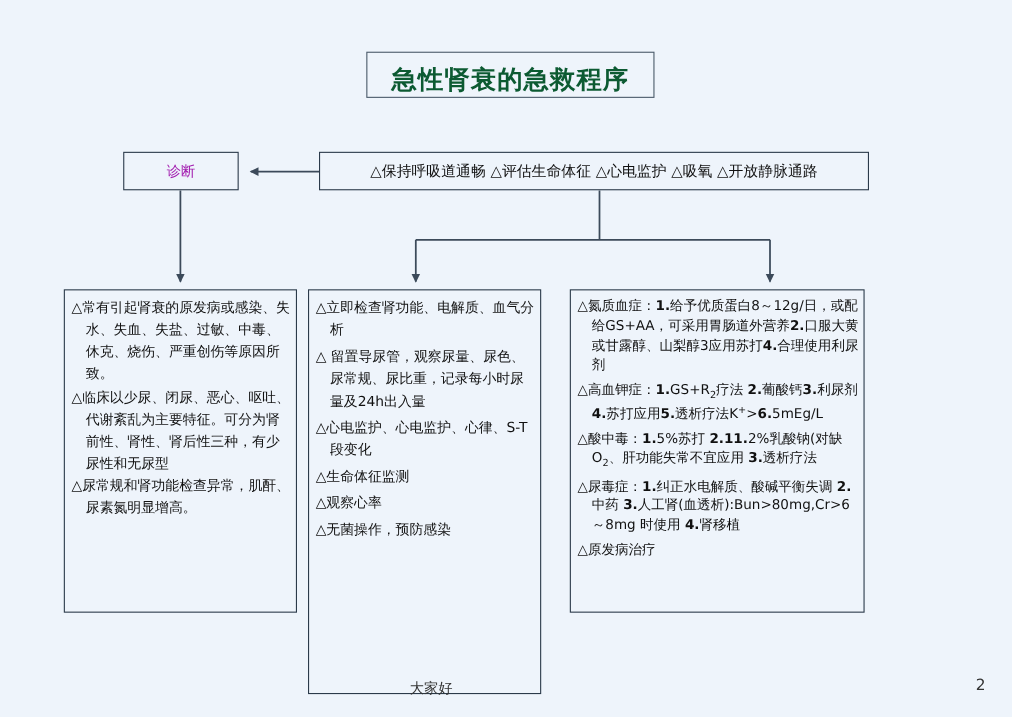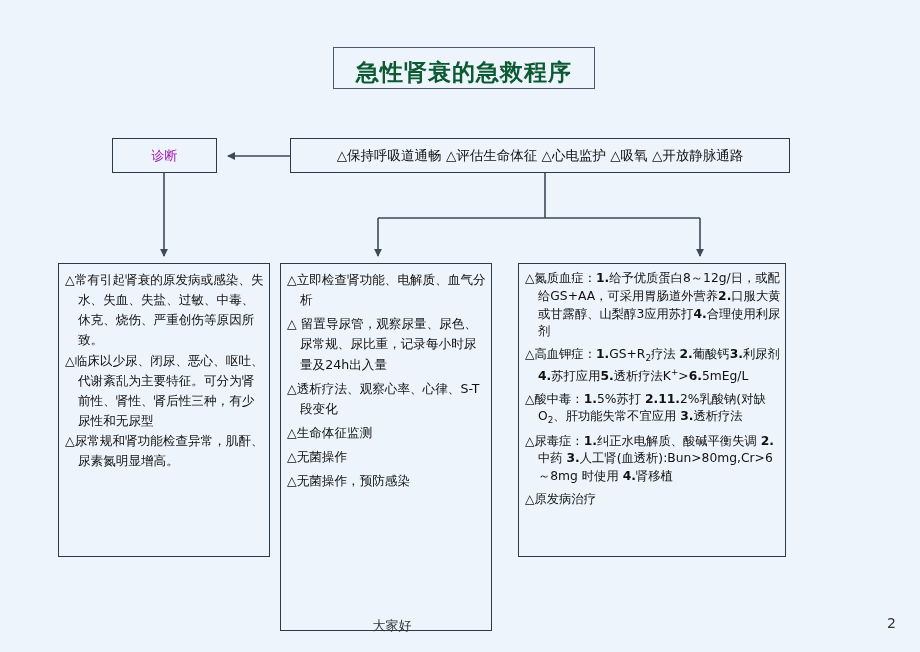--- a/index.html
+++ b/index.html
@@ -128,23 +128,23 @@
   </div>
 
   <div class="box" id="firstaid-box">
     <span id="firstaid-text">△保持呼吸道通畅 △评估生命体征 △心电监护 △吸氧 △开放静脉通路</span>
   </div>
 
   <div class="box" id="panel-2">
     <div class="panel-body">
         <p class="item">△立即检查肾功能、电解质、血气分析</p>
         <p class="item">△ 留置导尿管，观察尿量、尿色、尿常规、尿比重，记录每小时尿量及24h出入量</p>
-        <p class="item">△透析疗法、观察心率、心律、S-T段变化</p>
+        <p class="item">△心电监护、心电监护、心律、S-T段变化</p>
         <p class="item">△生命体征监测</p>
-        <p class="item">△无菌操作</p>
+        <p class="item">△观察心率</p>
         <p class="item">△无菌操作，预防感染</p>
       </div>
   </div>
 
   <div class="box" id="panel-3">
     <div class="panel-body">
         <p class="item">△氮质血症：<span class="num">1.</span>给予优质蛋白8～12g/日，或配给GS+AA，可采用胃肠道外营养<span class="num">2.</span>口服大黄或甘露醇、山梨醇3应用苏打<span class="num">4.</span>合理使用利尿剂</p>
         <p class="item">△高血钾症：<span class="num">1.</span>GS+R<sub>2</sub>疗法 <span class="num">2.</span>葡酸钙<span class="num">3.</span>利尿剂<span class="num">4.</span>苏打应用<span class="num">5.</span>透析疗法K<sup>+</sup>&gt;<span class="num">6.</span>5mEg/L</p>
         <p class="item">△酸中毒：<span class="num">1.</span>5%苏打 <span class="num">2.</span><span class="num">11.</span>2%乳酸钠(对缺O<sub>2</sub>、肝功能失常不宜应用 <span class="num">3.</span>透析疗法</p>
         <p class="item">△尿毒症：<span class="num">1.</span>纠正水电解质、酸碱平衡失调 <span class="num">2.</span>中药 <span class="num">3.</span>人工肾(血透析):Bun&gt;80mg,Cr&gt;6～8mg 时使用 <span class="num">4.</span>肾移植</p>

